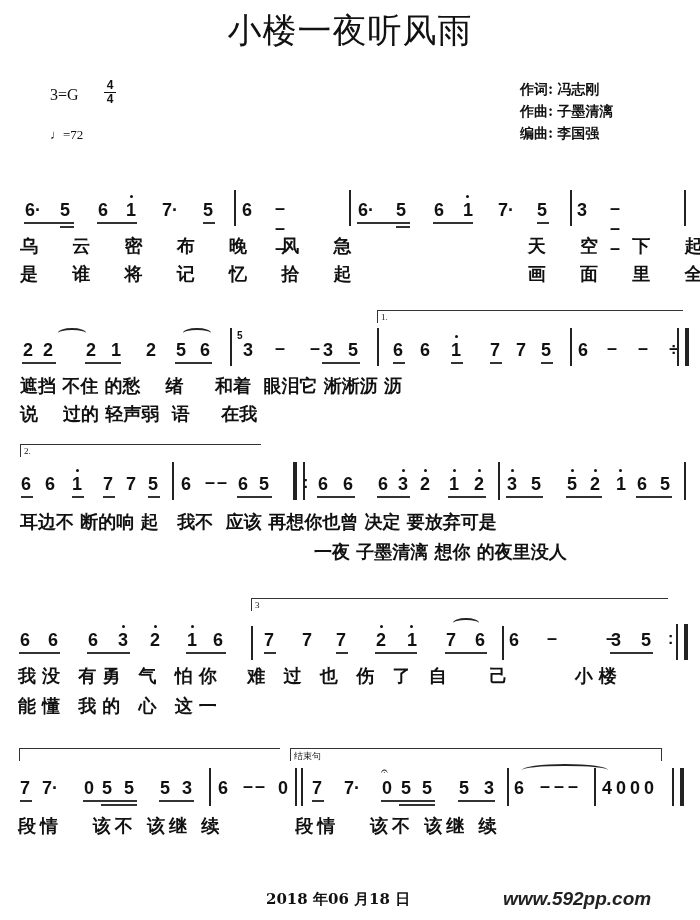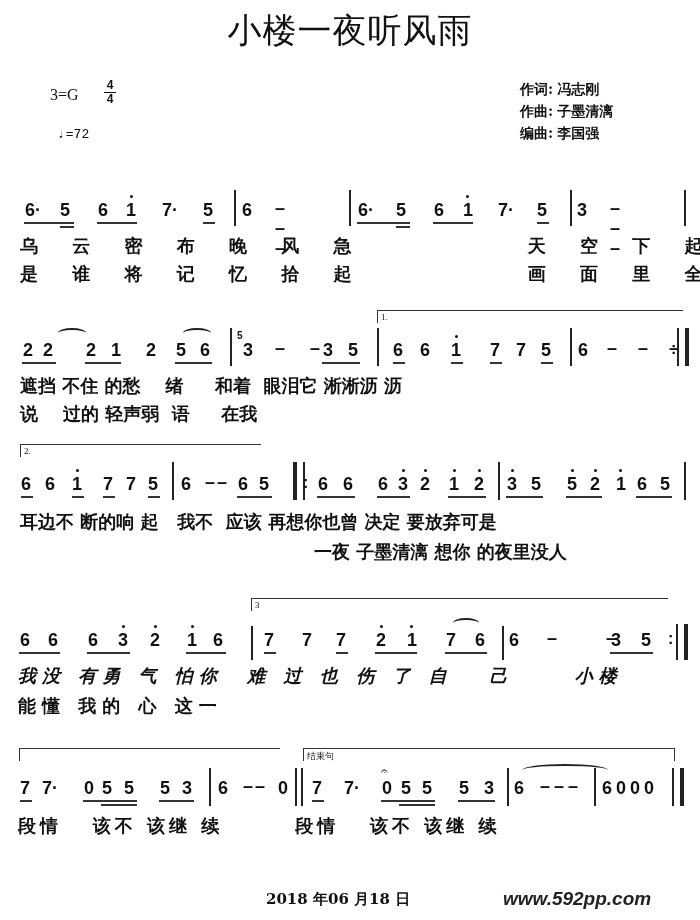--- a/index.html
+++ b/index.html
@@ -1,21 +1,21 @@
 <!DOCTYPE html>
 <html><head>
   <meta charset="utf-8">
   <style>
     html, body { margin: 0; padding: 0; background: #ffffff; }
     body { width: 700px; height: 920px; position: relative; overflow: hidden; color: #111; font-family: "DejaVu Sans", sans-serif; }
     .title { position: absolute; left: 0; width: 700px; top: 8px; text-align: center; font-size: 34px; font-family: "DejaVu Sans", sans-serif; font-weight: normal; letter-spacing: 1px; }
     .key { position: absolute; left: 50px; top: 86px; font-size: 16px; font-family: "Liberation Serif", serif; }
     .timesig { position: absolute; left: 104px; top: 80px; width: 12px; text-align: center; font-size: 12px; font-weight: bold; font-family: "Liberation Sans", sans-serif; line-height: 11px; }
     .timesig .bar { border-top: 1.5px solid #111; margin: 1px 0; }
-    .tempo { position: absolute; left: 50px; top: 127px; font-size: 13px; font-family: Liberation Mono, monospace; margin-left: 8px; }
+    .tempo { position: absolute; left: 50px; top: 127px; font-size: 13px; font-family: Liberation Serif, serif; }
     .credits { position: absolute; left: 520px; top: 78px; font-size: 14px; font-family: "DejaVu Serif", serif; font-weight: bold; line-height: 22px; }
     .credit-row span { margin-right: 4px; }
 
     .row { position: absolute; left: 0; width: 700px; }
     .notes { position: absolute; left: 0; height: 34px; }
     .n { position: absolute; font-family: "Liberation Sans", sans-serif; font-weight: bold; font-size: 18px; line-height: 20px; }
     .dot-above { position: absolute; width: 3px; height: 3px; background: #111; border-radius: 50%; }
     .ul { position: absolute; height: 0; border-top: 2px solid #333; }
     .barline { position: absolute; width: 0; border-left: 2px solid #222; }
     .dbar { position: absolute; width: 6px; border-left: 2px solid #222; border-right: 4px solid #222; }
@@ -219,27 +219,27 @@
   <span class="n" style="left:475px;top:32px;">6</span>
   <span class="ul" style="left:445px;width:42px;top:54px;"></span>
   <span class="barline" style="left:502px;top:28px;height:34px;"></span>
   <span class="n" style="left:509px;top:32px;">6</span>
   <span class="n" style="left:547px;top:30px;letter-spacing:22px;">– –</span>
   <span class="n" style="left:611px;top:32px;">3</span>
   <span class="n" style="left:641px;top:32px;">5</span>
   <span class="ul" style="left:610px;width:43px;top:54px;"></span>
   <span class="rep" style="left:668px;top:32px;">:</span>
   <span class="dbar" style="left:676px;top:26px;height:36px;"></span>
-  <div class="lyr" style="left:18px;top:66px;letter-spacing:6px;font-style:italic;">我没 有勇 气 怕你  难 过 也 伤 了 自   己     小楼</div>
+  <div class="lyr" style="left:18px;top:66px;letter-spacing:6px;">我没 有勇 气 怕你  难 过 也 伤 了 自   己     小楼</div>
   <div class="lyr" style="left:18px;top:96px;letter-spacing:6px;">能懂 我的 心 这一</div>
 </div>
 
 <div class="row" style="top:748px;">
   <div class="volta" style="left:19px;top:0;width:260px;"></div>
-  <div class="volta closed" style="left:303px;top:0;width:370px;">
+  <div class="volta closed" style="left:290px;top:0;width:370px;">
       <span class="volta-label">结束句</span>
     </div>
   <span class="n" style="left:20px;top:30px;">7</span>
   <span class="ul" style="left:20px;width:12px;top:52px;"></span>
   <span class="n" style="left:42px;top:30px;">7·</span>
   <span class="n" style="left:84px;top:30px;">0</span>
   <span class="n" style="left:102px;top:30px;">5</span>
   <span class="n" style="left:124px;top:30px;">5</span>
   <span class="ul" style="left:83px;width:54px;top:52px;"></span>
   <span class="ul" style="left:101px;width:36px;top:56px;"></span>
@@ -261,19 +261,19 @@
   <span class="ul" style="left:381px;width:54px;top:52px;"></span>
   <span class="ul" style="left:399px;width:36px;top:56px;"></span>
   <span class="n" style="left:459px;top:30px;">5</span>
   <span class="n" style="left:484px;top:30px;">3</span>
   <span class="ul" style="left:458px;width:37px;top:52px;"></span>
   <span class="barline" style="left:507px;top:20px;height:38px;"></span>
   <span class="slur" style="left:522px;top:16px;width:86px;height:10px;"></span>
   <span class="n" style="left:514px;top:30px;">6</span>
   <span class="n" style="left:540px;top:28px;letter-spacing:4px;">–––</span>
   <span class="barline" style="left:594px;top:20px;height:38px;"></span>
-  <span class="n" style="left:602px;top:30px;letter-spacing:4px;">6000</span>
+  <span class="n" style="left:602px;top:30px;letter-spacing:4px;">4000</span>
   <span class="dbar" style="left:672px;top:20px;height:38px;"></span>
   <div class="lyr" style="left:18px;top:66px;letter-spacing:4px;">段情   该不 该继 续       段情   该不 该继 续</div>
 </div>
 
 <div class="footer-date">2018 年06 月18 日</div>
 <div class="footer-site">www.592pp.com</div>
 
 </body></html>

